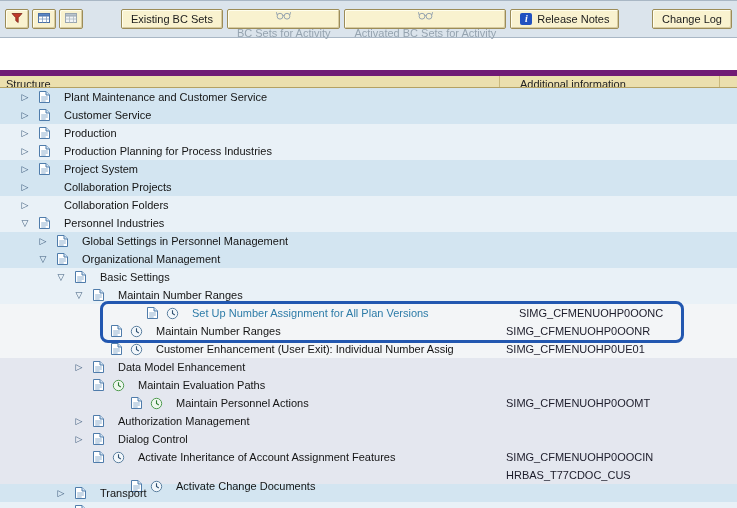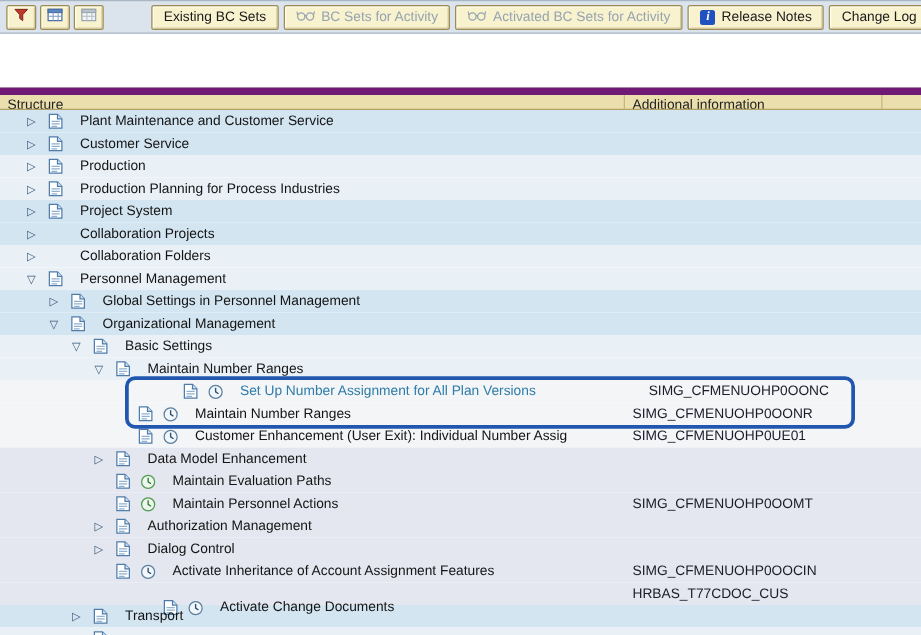--- a/index.html
+++ b/index.html
@@ -2,33 +2,33 @@
 <html style="--title_text: #1e3a78; --band_blue: #d3e5f1; --band_pale: #e9f1f7; --band_white: #f3f5f7; --band_lavender: #e4e7ef; --selected_text: #2e7ca8; --annotation_border: #2257b0;"><head>
 <meta charset="utf-8">
 <style>
   * { box-sizing: border-box; }
   html, body { margin: 0; padding: 0; }
   body { font-family: "Liberation Sans", sans-serif; background: #fff; }
   .app { position: relative; width: 737px; height: 508px; overflow: hidden; background: #fff; }
 
   .title { color: var(--title_text, #1e3a78); font-size: 16px; font-weight: bold; padding: 6px 8px 4px 8px; height: 29px; }
 
-  .toolbar { height: 27px; background: #dbe4ec; border-top: 1px solid #a9b7c5; border-bottom: 1px solid #a9b7c5; display: flex; align-items: center; padding: 2px 5px; gap: 4px; }
+  .toolbar { height: 38px; background: #dbe4ec; border-top: 1px solid #a9b7c5; border-bottom: 1px solid #a9b7c5; display: flex; align-items: center; padding: 2px 5px; gap: 4px; }
   .icon-group { display: flex; gap: 3px; margin-right: 34px; }
   .btn { background: #f9f2cf; border: 1px solid #9c8c58; border-radius: 2px; box-shadow: inset 1px 1px 0 rgba(255,255,240,.9), inset -1px -1px 0 rgba(150,128,70,.35); height: 20px; font-size: 11px; font-family: "Liberation Sans", sans-serif; color: #1a1a1a; display: inline-flex; align-items: center; gap: 5px; padding: 0 9px; cursor: default; white-space: nowrap; }
   .btn.icon-btn { width: 24px; padding: 0; justify-content: center; }
-  .btn.disabled { color: #96a4b0; }
+  .btn.disabled { color: #96a4b0; flex-direction: column; }
   .btn.push-right { margin-left: auto; }
   .info-ic { width: 12px; height: 12px; background: #2151c0; color: #fff; font-family: "Liberation Serif", serif; font-style: italic; font-weight: bold; font-size: 10px; line-height: 12px; text-align: center; border-radius: 2px; display: inline-block; }
 
   .table { position: absolute; top: 70px; left: 0; width: 737px; height: 438px; }
   .header-row { height: 18px; background: #ebdfae; border-top: 6px solid #701a75; border-bottom: 1px solid #b3a163; display: flex; font-size: 11px; color: #222; }
   .hcell { padding: 2px 6px; border-right: 1px solid #c9b87c; white-space: nowrap; overflow: hidden; }
   .hcell.s { width: 500px; }
-  .hcell.i { width: 206px; }
+  .hcell.i { width: 206px; margin-left: 14px; }
   .hcell.f { flex: 1; border-right: none; }
 
   .rows { position: relative; height: 420px; overflow: hidden; }
   .tree-row { height: 18px; display: flex; align-items: center; font-size: 11px; color: #141414; white-space: nowrap; }
   .shade-B { background: var(--band_blue, #d3e5f1); }
   .shade-P { background: var(--band_pale, #e9f1f7); }
   .shade-W { background: var(--band_white, #f3f5f7); }
   .shade-L { background: var(--band_lavender, #e4e7ef); }
   .cell-structure { width: 500px; height: 100%; display: flex; align-items: center; overflow: hidden; }
   .cell-info { width: 237px; overflow: hidden; padding-left: 6px; color: #1c1c2a; }
@@ -206,21 +206,21 @@
         <div class="tree-row shade-P">
           <div class="cell-structure" style="padding-left: 16px;">
             <span class="arrow">▽</span>
             <span class="icon">
               <svg width="13" height="14" viewBox="0 0 13 14">
                 <path d="M1.5 1.5 h6.5 l3.5 3.5 v7.5 h-10 z" fill="#ffffff" stroke="#4f7cab"></path>
                 <path d="M8 1.5 v3.5 h3.5" fill="#d7e6f4" stroke="#4f7cab"></path>
                 <path d="M3.2 7 h6.6 M3.2 9 h6.6 M3.2 11 h4.5" stroke="#8fb0cf" stroke-width="1" fill="none"></path>
               </svg>
             </span>
-            <span class="lbl">Personnel Management</span>
+            <span class="lbl">Personnel Industries</span>
           </div>
           <div class="cell-info"></div>
         </div>
         <div class="tree-row shade-B">
           <div class="cell-structure" style="padding-left: 34px;">
             <span class="arrow">▷</span>
             <span class="icon">
               <svg width="13" height="14" viewBox="0 0 13 14">
                 <path d="M1.5 1.5 h6.5 l3.5 3.5 v7.5 h-10 z" fill="#ffffff" stroke="#4f7cab"></path>
                 <path d="M8 1.5 v3.5 h3.5" fill="#d7e6f4" stroke="#4f7cab"></path>
@@ -360,21 +360,21 @@
             <span class="icon">
               <svg width="13" height="13" viewBox="0 0 13 13">
                 <circle cx="6.5" cy="6.5" r="5.2" fill="#eef7ee" stroke="#4f9b4f"></circle>
                 <path d="M6.5 3.2 V6.5 L8.8 8" stroke="#2e7d32" stroke-width="1.1" fill="none"></path>
               </svg>
             </span>
             <span class="lbl">Maintain Evaluation Paths</span>
           </div>
         </div>
         <div class="tree-row shade-L">
-          <div class="cell-structure" style="padding-left: 70px;">
+          <div class="cell-structure" style="padding-left: 108px;">
             <span class="arrow"></span>
             <span class="icon">
               <svg width="13" height="14" viewBox="0 0 13 14">
                 <path d="M1.5 1.5 h6.5 l3.5 3.5 v7.5 h-10 z" fill="#ffffff" stroke="#4f7cab"></path>
                 <path d="M8 1.5 v3.5 h3.5" fill="#d7e6f4" stroke="#4f7cab"></path>
                 <path d="M3.2 7 h6.6 M3.2 9 h6.6 M3.2 11 h4.5" stroke="#8fb0cf" stroke-width="1" fill="none"></path>
               </svg>
             </span>
             <span class="icon">
               <svg width="13" height="13" viewBox="0 0 13 13">

